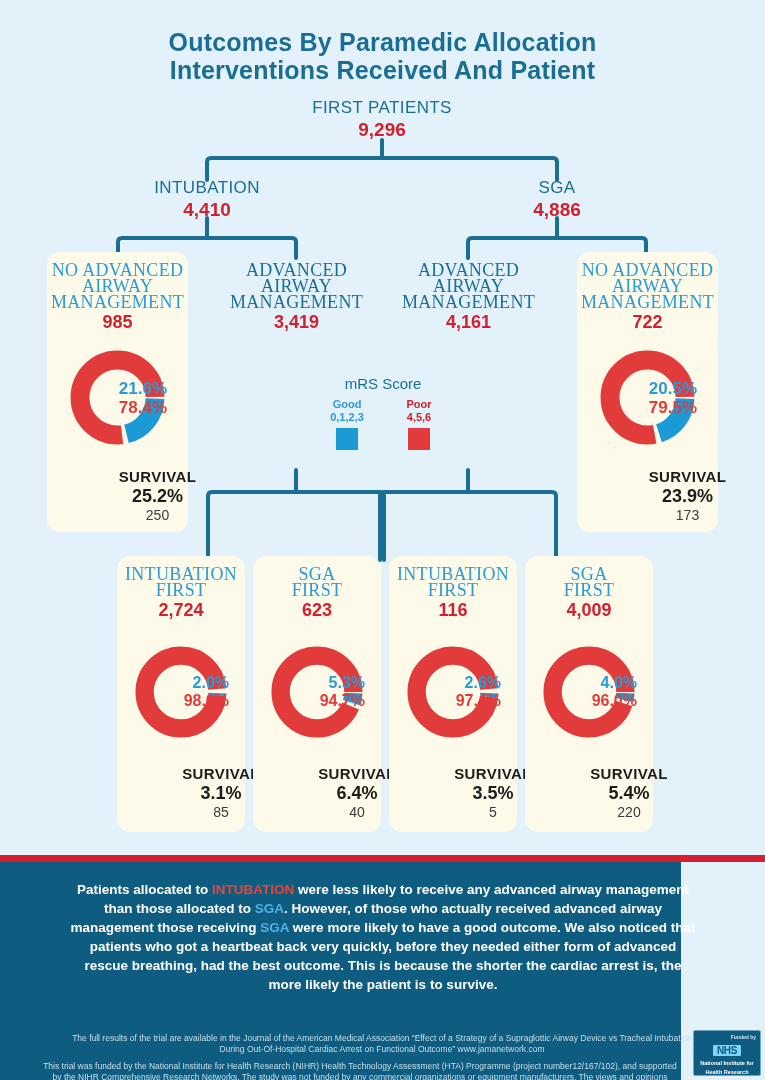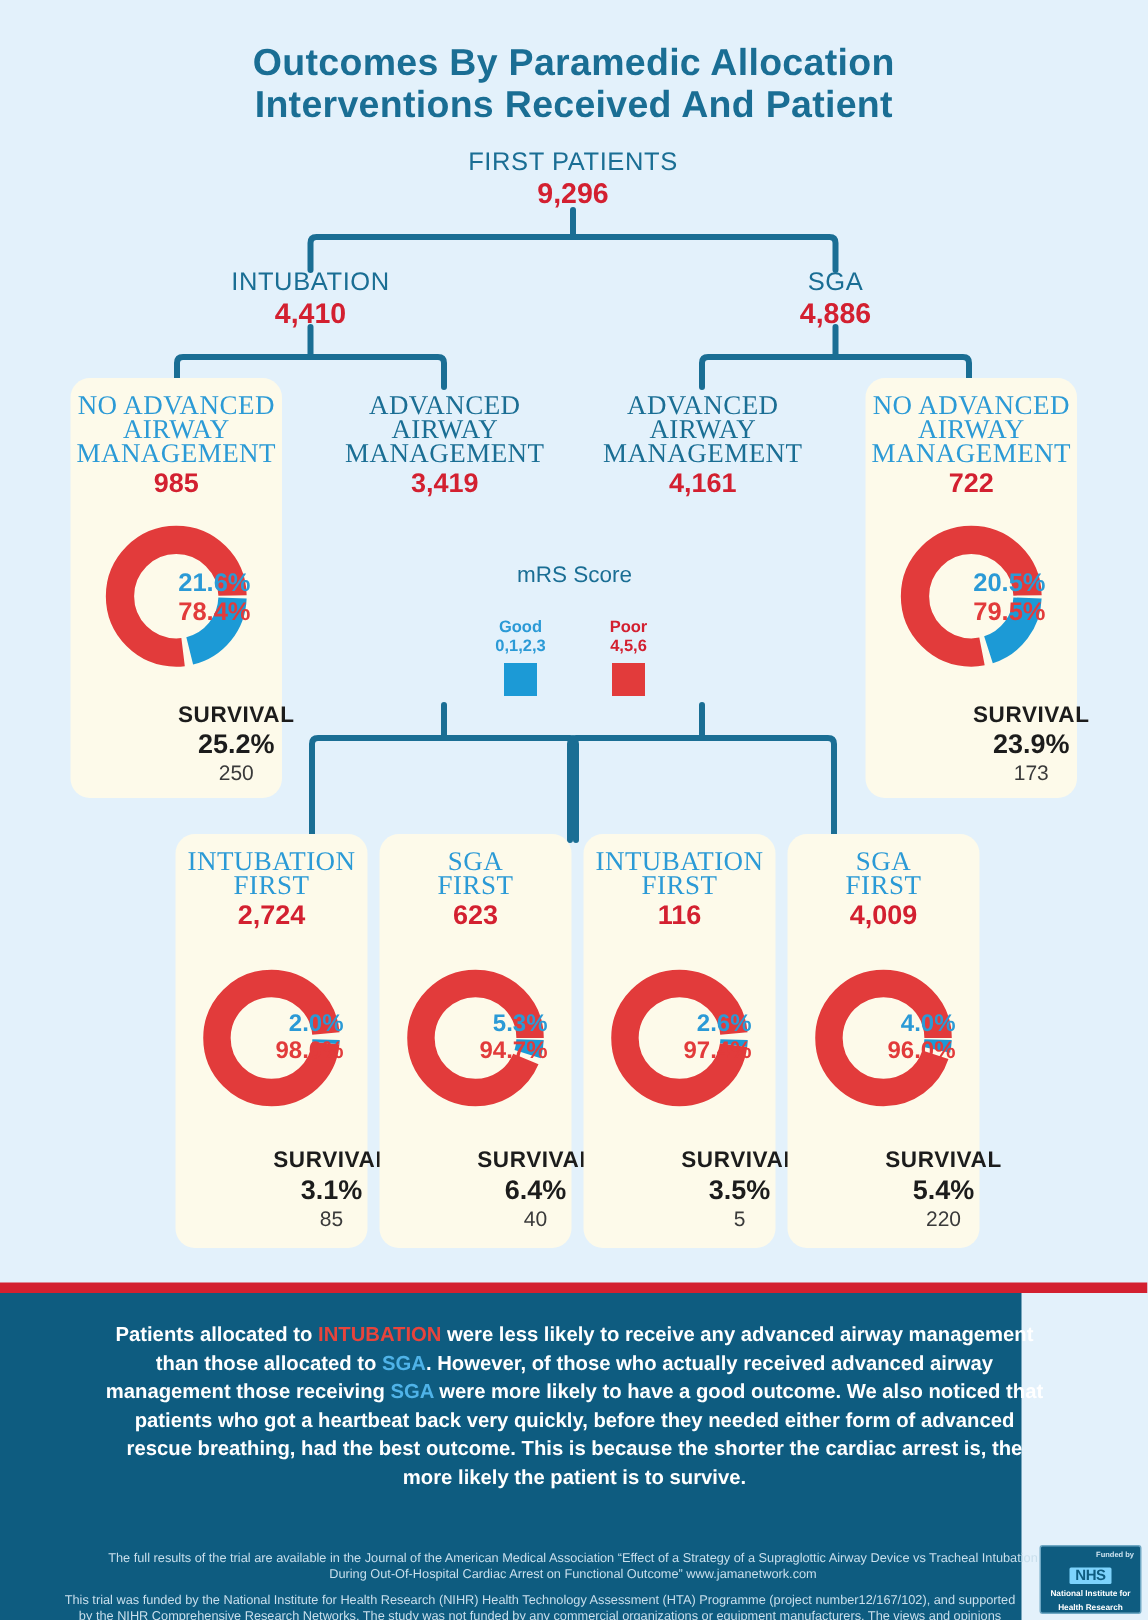--- a/index.html
+++ b/index.html
@@ -49,21 +49,21 @@
 
   
   .surv{position:absolute;text-align:center;width:100%;padding-left:40px;}
   .surv .w{color:#1C1C1C;font-weight:bold;font-size:15px;letter-spacing:.4px;line-height:18px;}
   .surv .p{color:#1C1C1C;font-weight:bold;font-size:18px;line-height:21px;}
   .surv .n{color:#3A3A3A;font-size:14px;line-height:17px;}
 
   
   .legend{position:absolute;text-align:center;}
   .legend .t{color:#1A6E94;font-size:15px;line-height:18px;}
-  .legend .row{display:flex;justify-content:center;gap:18px;margin-top:19px;}
+  .legend .row{display:flex;justify-content:center;gap:18px;margin-top:5px;}
   .legend .col{width:54px;text-align:center;}
   .legend .kGood{color:#2B9AD6;font-weight:bold;font-size:11px;line-height:13px;}
   .legend .kPoor{color:#D32030;font-weight:bold;font-size:11px;line-height:13px;}
   .legend .sw{width:22px;height:22px;margin:4px auto 0;}
   .legend .swGood{background:#1C9AD6;}
   .legend .swPoor{background:#E23B3B;}
 
   
   .redbar{position:absolute;left:0;top:855px;width:765px;height:7px;background:#D32030;}
   .footer{position:absolute;left:0;top:862px;width:681px;height:218px;background:#0E5C80;}

